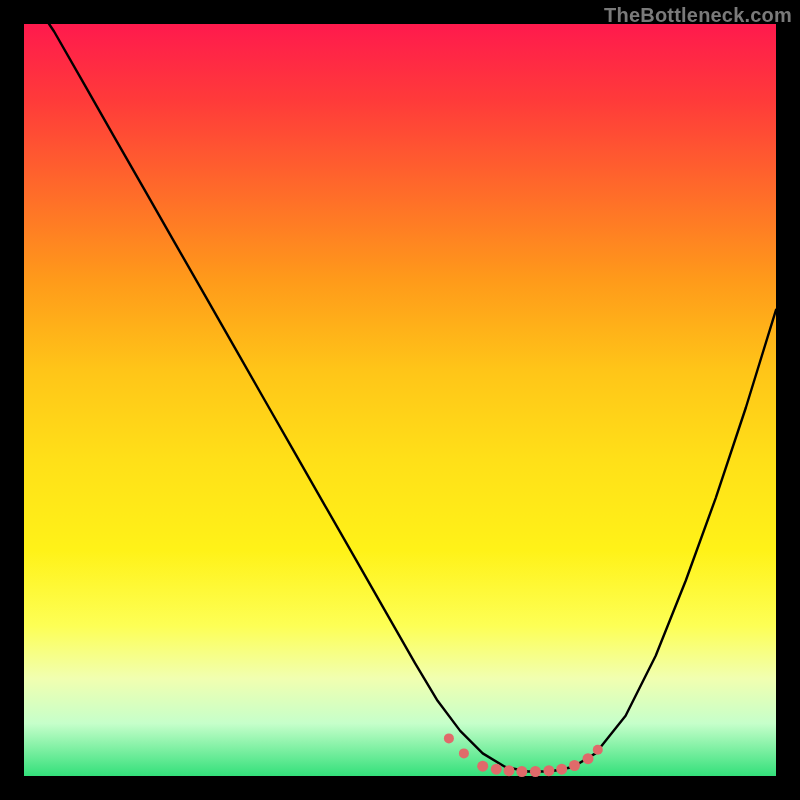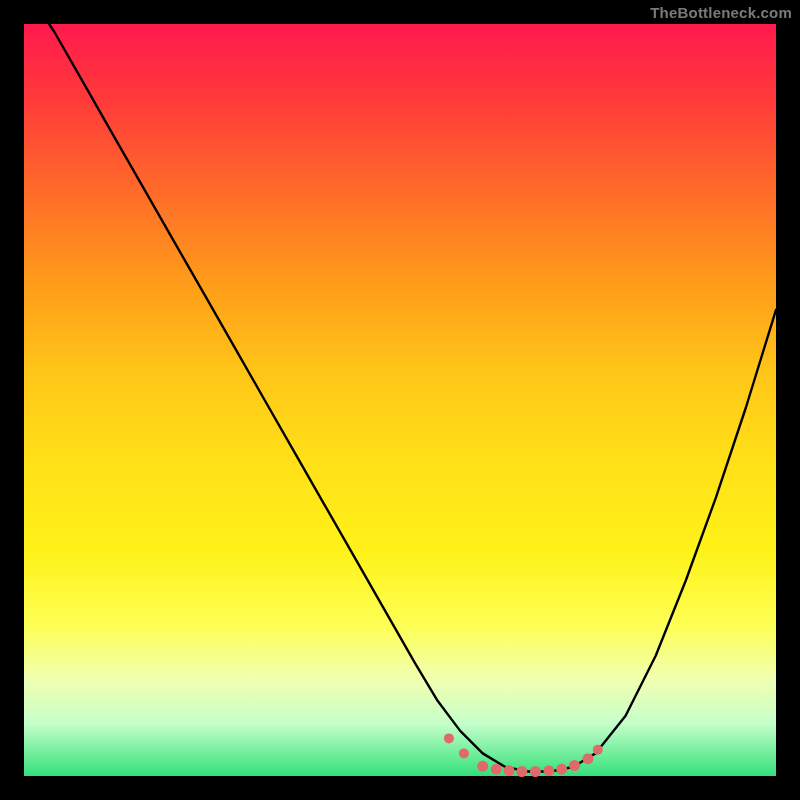--- a/index.html
+++ b/index.html
@@ -11,21 +11,21 @@
           #ff6a2a 22%,
           #ff9a1a 34%,
           #ffc518 46%,
           #ffe018 58%,
           #fff218 70%,
           #fdff55 80%,
           #f1ffb0 87%,
           #c6ffca 93%,
           #33e07a 100%);}
   svg.curve{position:absolute;left:24px;top:24px;width:752px;height:752px;overflow:visible}
-  .watermark{position:absolute;right:8px;top:4px;color:#7a7a7a;font-size:15px;font-weight:600;letter-spacing:.2px}
+  .watermark{position:absolute;right:8px;top:4px;color:#7a7a7a;font-size:20px;font-weight:600;letter-spacing:.2px}
 </style>
 </head>
 <body>
 
 <div class="frame">
   <div class="plot"></div>
   <svg class="curve" viewBox="0 0 752 752" preserveAspectRatio="none">
     <path id="curve-path" fill="none" stroke-width="2.4" stroke-linejoin="round" stroke-linecap="round" d="M0.0 -37.6 L30.1 7.5 L60.2 60.2 L90.2 112.8 L120.3 165.4 L150.4 218.1 L180.5 270.7 L210.6 323.4 L240.6 376.0 L270.7 428.6 L300.8 481.3 L330.9 533.9 L361.0 586.6 L391.0 639.2 L413.6 676.8 L436.2 706.9 L458.7 729.4 L481.3 743.0 L503.8 747.5 L526.4 747.5 L549.0 743.0 L571.5 729.4 L601.6 691.8 L631.7 631.7 L661.8 556.5 L691.8 473.8 L721.9 383.5 L752.0 285.8 " stroke="#000000"></path>
     <g id="markers">
         <circle cx="424.9" cy="714.4" r="5" fill="#e06a6a" stroke="#d05858" stroke-width="0"></circle>

